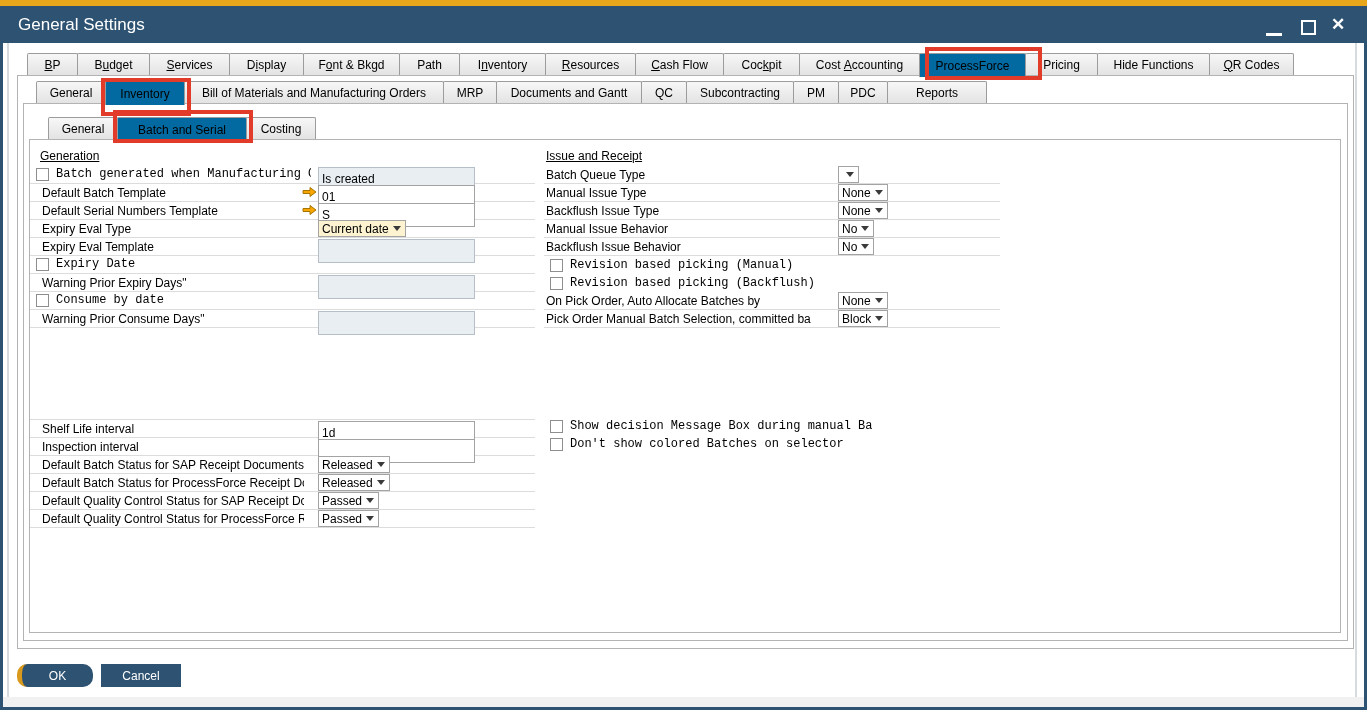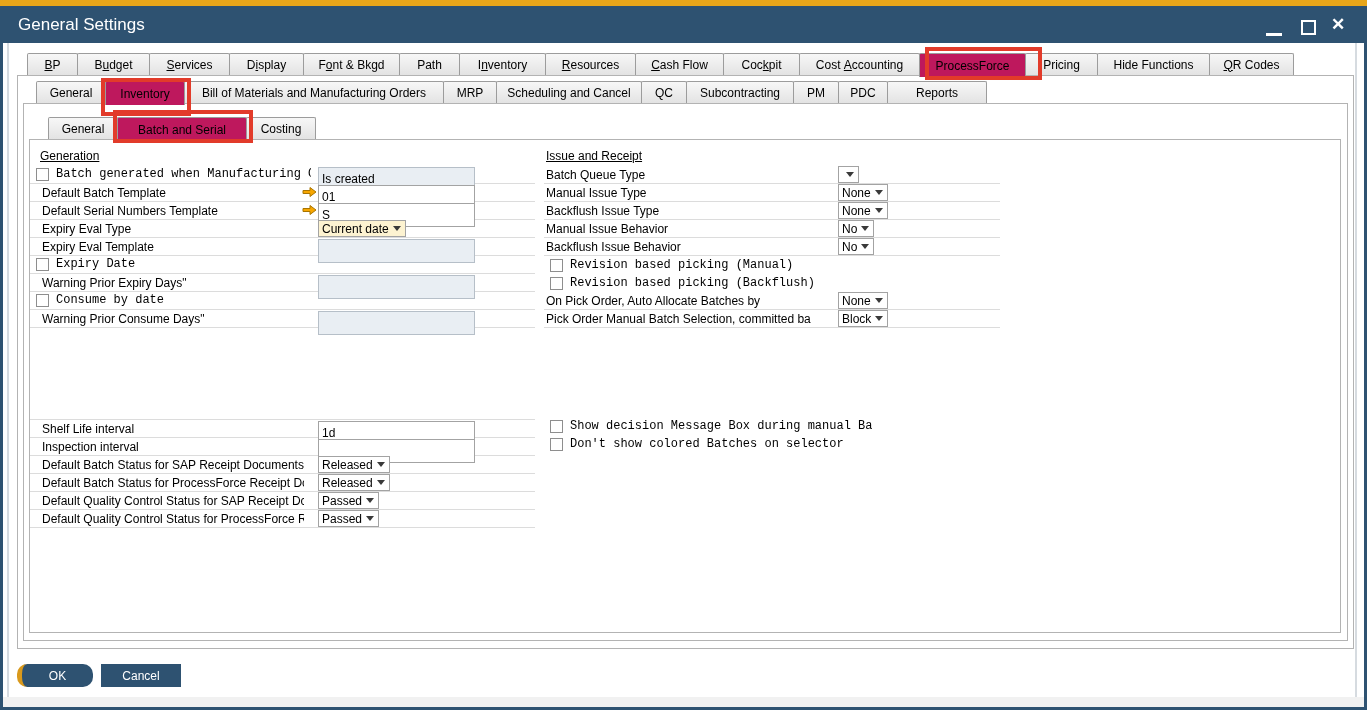--- a/index.html
+++ b/index.html
@@ -30,21 +30,21 @@
 
   
   .tabrow { position:absolute; display:flex; z-index:2; }
   #tabs1 { left:27px; top:53px; }
   #tabs2 { left:36px; top:81px; }
   #tabs3 { left:48px; top:117px; }
   .tab { height:22px; border:1px solid #9c9c9c; border-bottom:none; border-radius:2px 2px 0 0;
          background:linear-gradient(#f7f7f7,#e3e3e3); display:flex; align-items:center; justify-content:center;
          font-size:12px; color:#000; cursor:pointer; white-space:pre; }
   .tab + .tab { margin-left:-1px; }
-  .tab.active { background:#be185d; height:24px; position:relative; z-index:3; }
+  .tab.active { background:#0369a1; height:24px; position:relative; z-index:3; }
   .u { text-decoration:underline; }
 
   
   .redbox { position:absolute; border:4px solid #e23b2a; z-index:10; pointer-events:none; background:transparent; }
   #redbox-processforce { left:925px; top:47px; width:117px; height:33px; }
   #redbox-inventory    { left:101px; top:78px; width:90px;  height:38px; }
   #redbox-batchserial  { left:113px; top:110px; width:140px; height:33px; }
 
   
   .formcol { position:absolute; z-index:2; font-size:12px; color:#000; }
@@ -120,21 +120,21 @@
     <div class="tab" style="width:73px"><span>Pricing</span><span class="u"></span><span></span></div>
     <div class="tab" style="width:113px"><span>Hide Functions</span><span class="u"></span><span></span></div>
     <div class="tab" style="width:85px"><span></span><span class="u">Q</span><span>R Codes</span></div>
   </div>
 
   <div class="tabrow" id="tabs2">
     <div class="tab" style="width:70px">General</div>
     <div class="tab active" style="width:80px">Inventory</div>
     <div class="tab" style="width:260px">Bill of Materials and Manufacturing Orders</div>
     <div class="tab" style="width:54px">MRP</div>
-    <div class="tab" style="width:146px">Scheduling and Cancel</div>
+    <div class="tab" style="width:146px">Documents and Gantt</div>
     <div class="tab" style="width:46px">QC</div>
     <div class="tab" style="width:108px">Subcontracting</div>
     <div class="tab" style="width:46px">PM</div>
     <div class="tab" style="width:50px">PDC</div>
     <div class="tab" style="width:100px">Reports</div>
   </div>
 
   <div class="tabrow" id="tabs3">
     <div class="tab" style="width:70px">General</div>
     <div class="tab active" style="width:130px">Batch and Serial</div>

